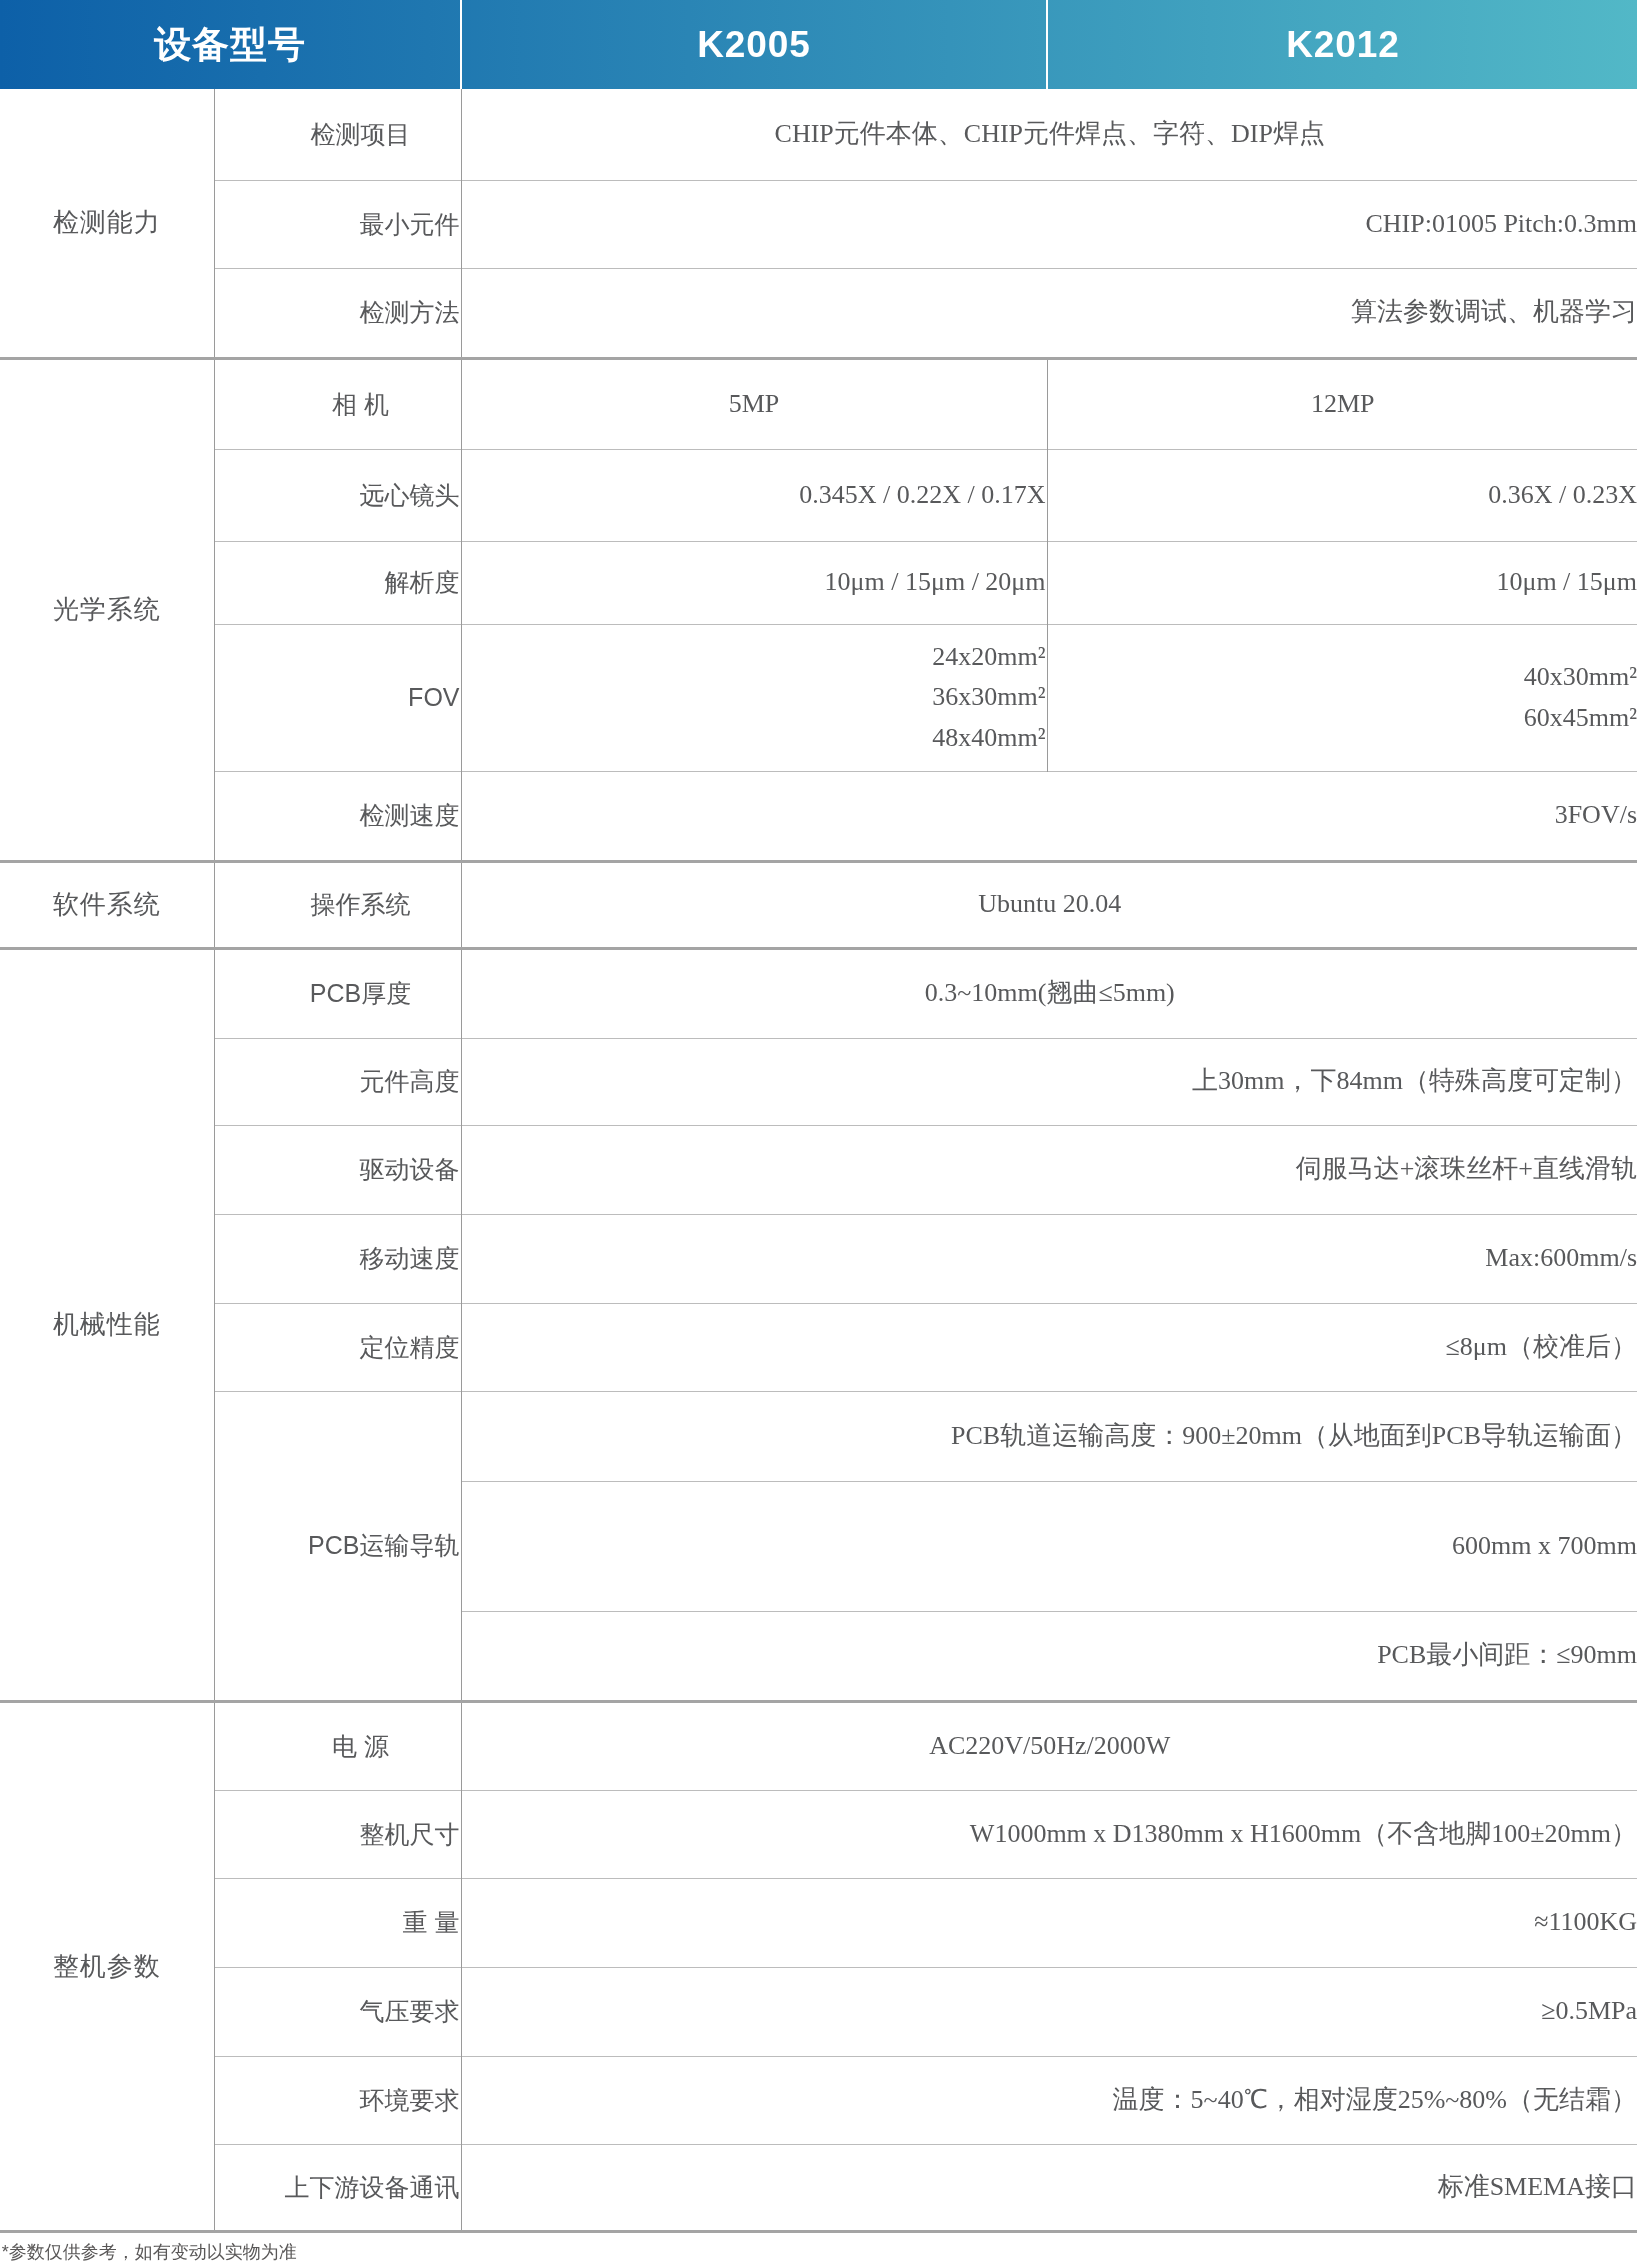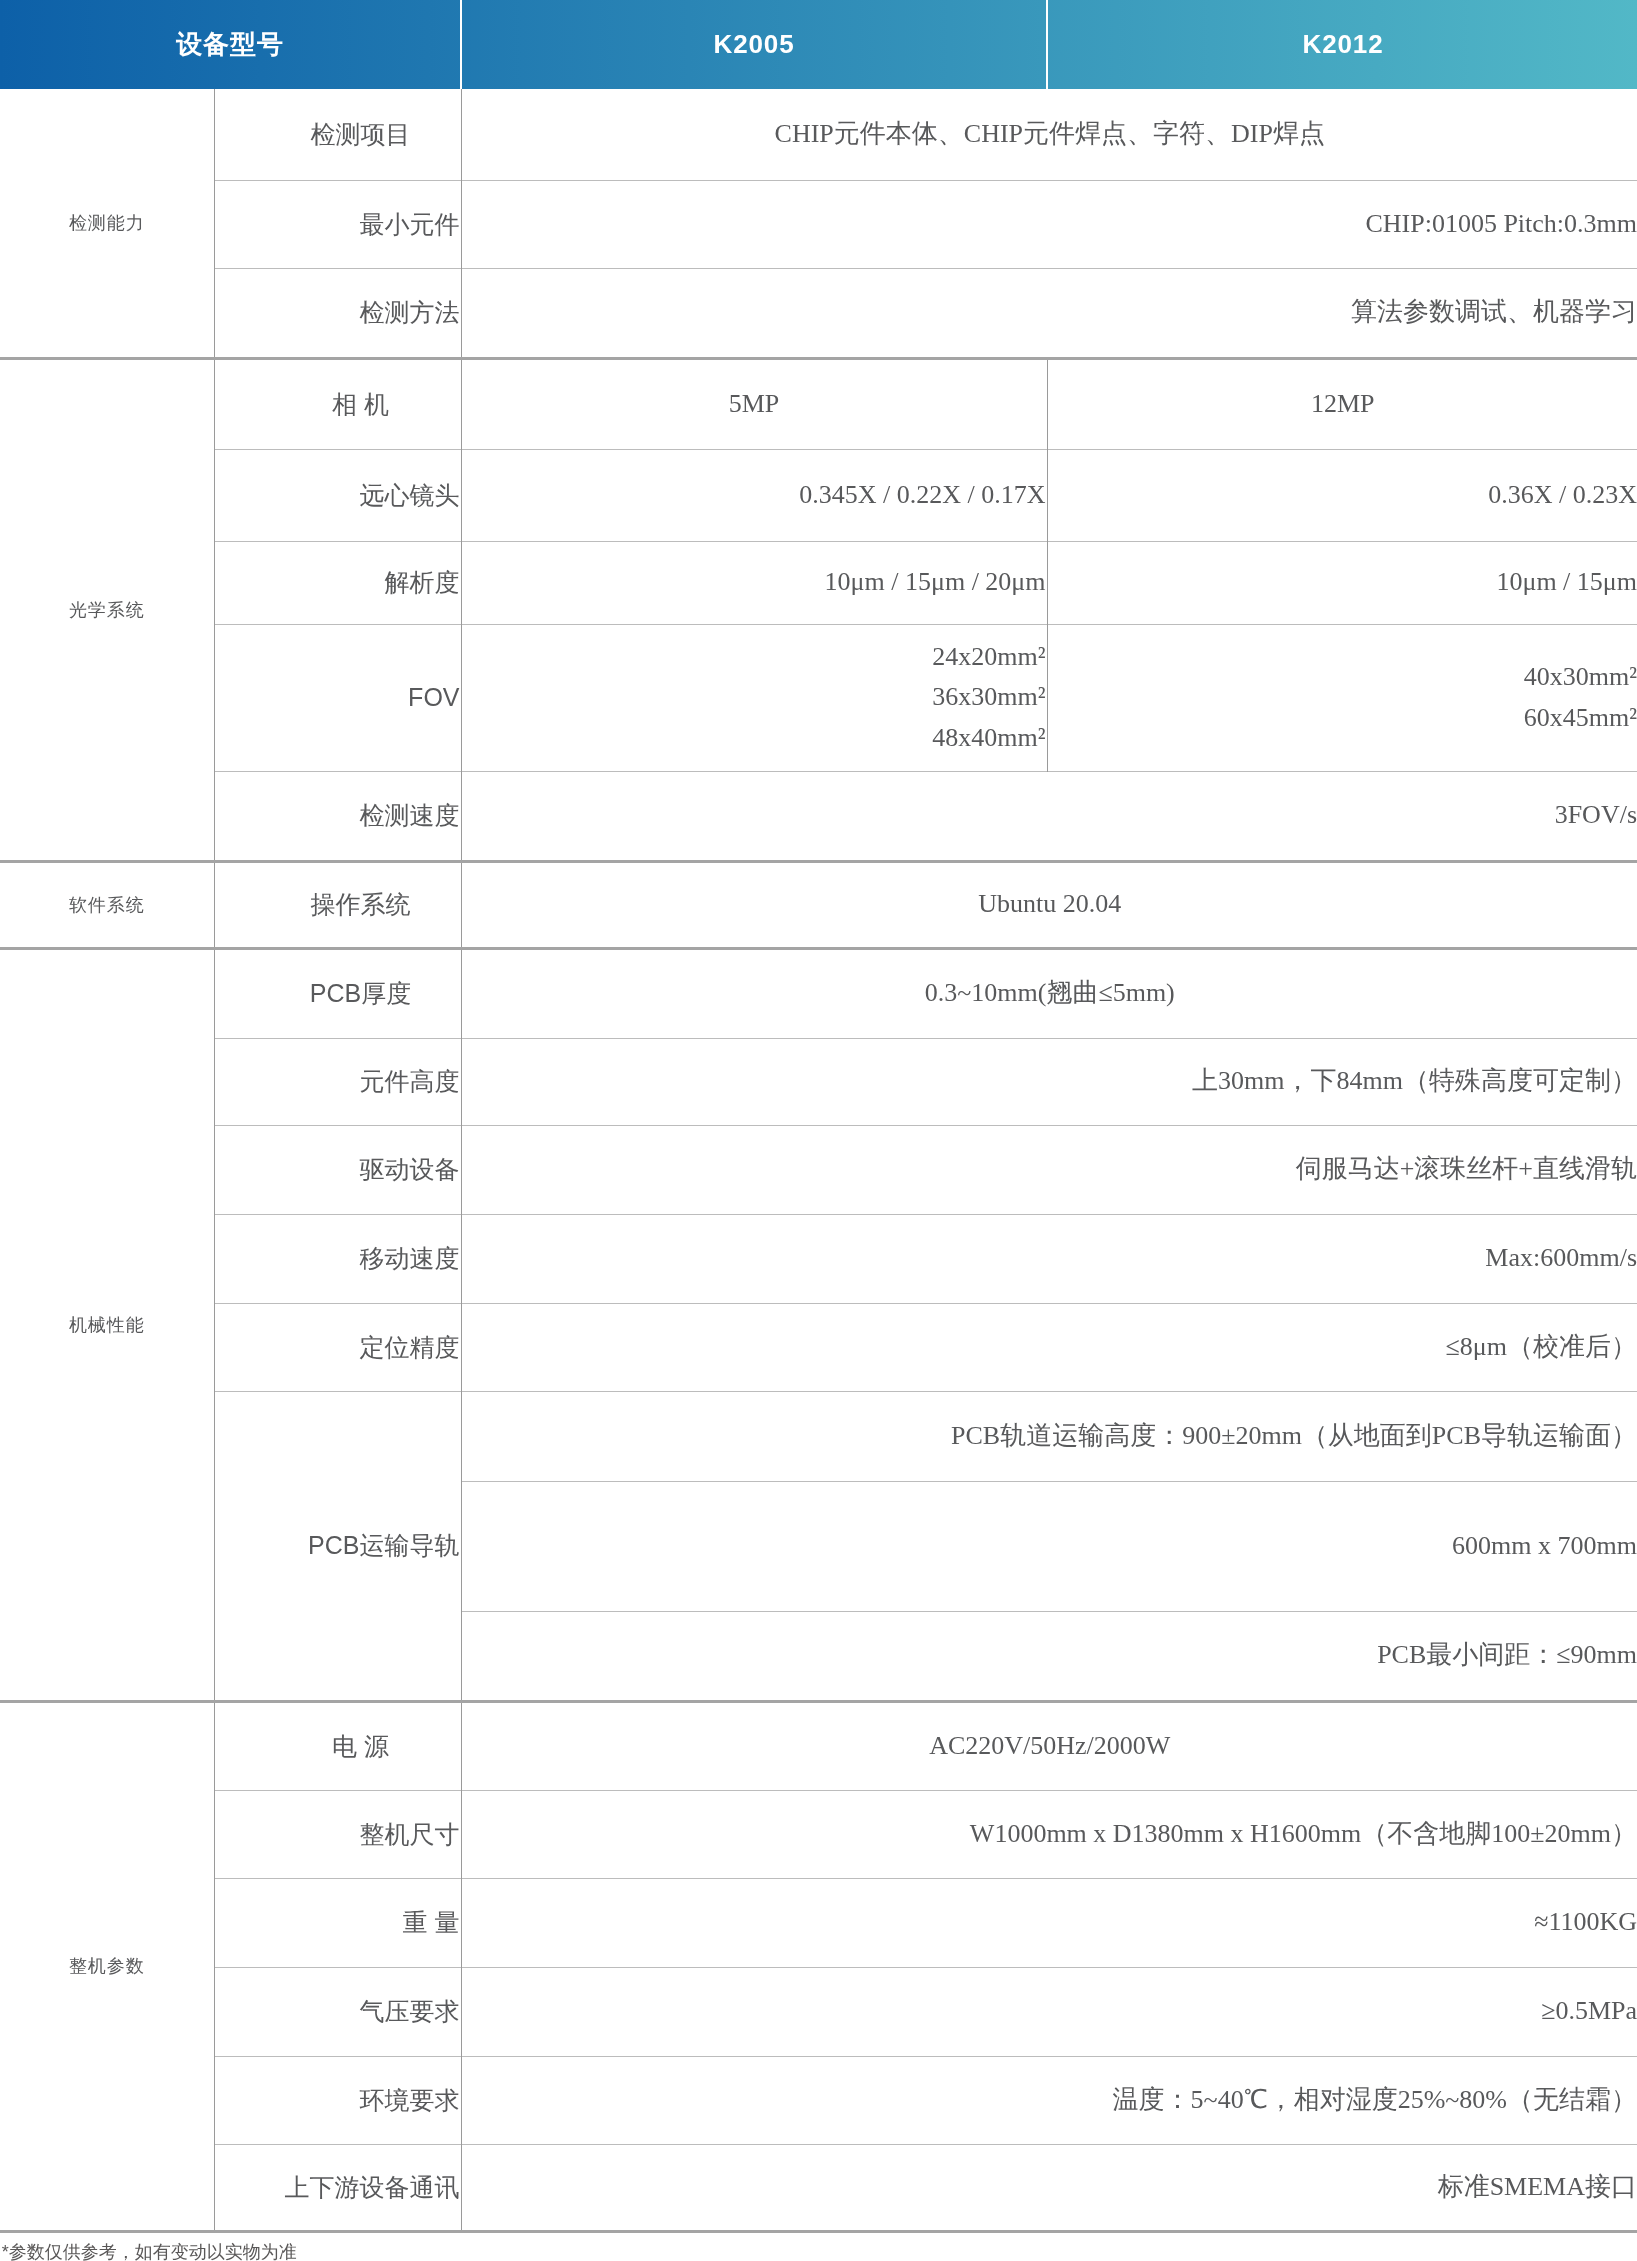--- a/index.html
+++ b/index.html
@@ -22,36 +22,36 @@
   table.spec {
     width: 1638px;
     border-collapse: collapse;
     table-layout: fixed;
     border-bottom: 3.5px solid #a4a4a4;
   }
   
   tr.header-row th {
     color: #ffffff;
     font-weight: bold;
-    font-size: 26px;
+    font-size: 37px;
     letter-spacing: 0.9px;
     text-align: center;
     vertical-align: middle;
     background: transparent;
   }
   th.wdiv { border-left: 2.6px solid #ffffff; margin-top: 11px; }
   
   td {
     vertical-align: middle;
     text-align: center;
     font-size: 26px;
     color: #58595b;
   }
   td.grp {
-    font-size: 18px;
+    font-size: 26px;
     letter-spacing: 0.9px;
   }
   td.lbl {
     border-left: 1.7px solid #9a9a9a;
     border-right: 1.7px solid #9a9a9a;
     font-size: 25px;
     padding-left: 47px;
   }
   td.val {
     white-space: pre-line;

